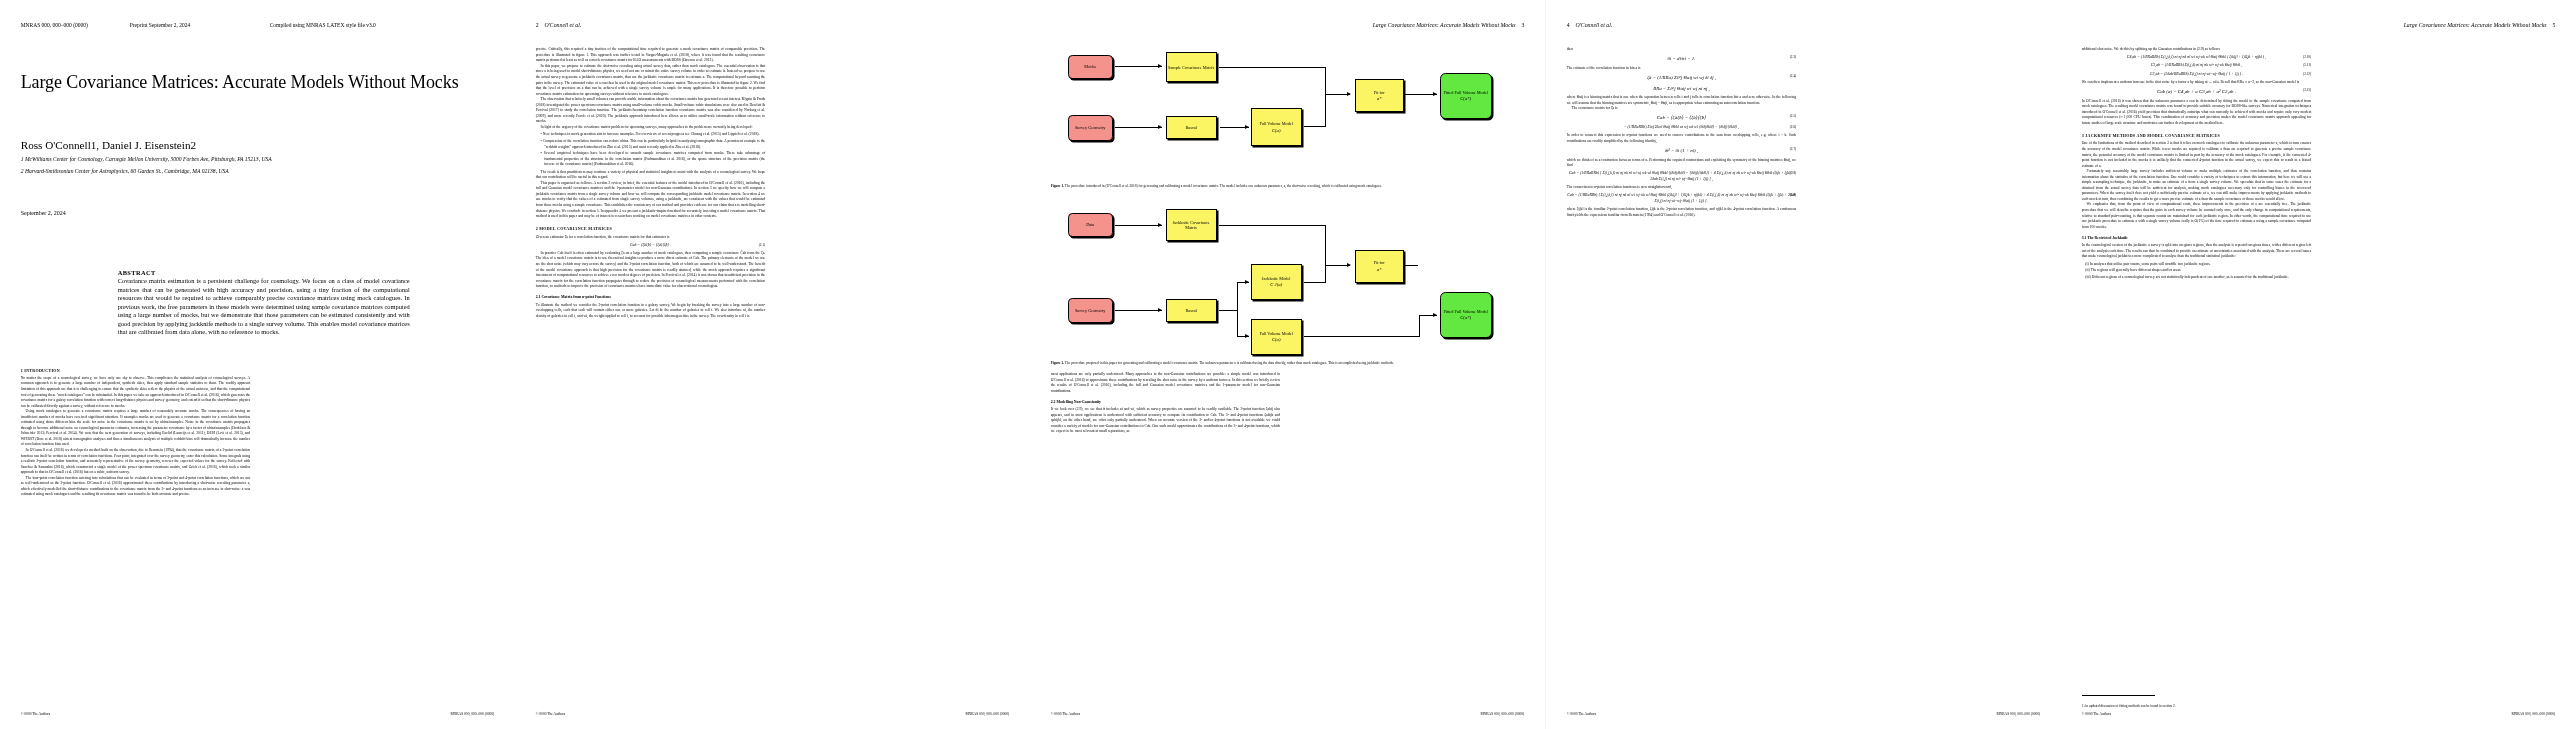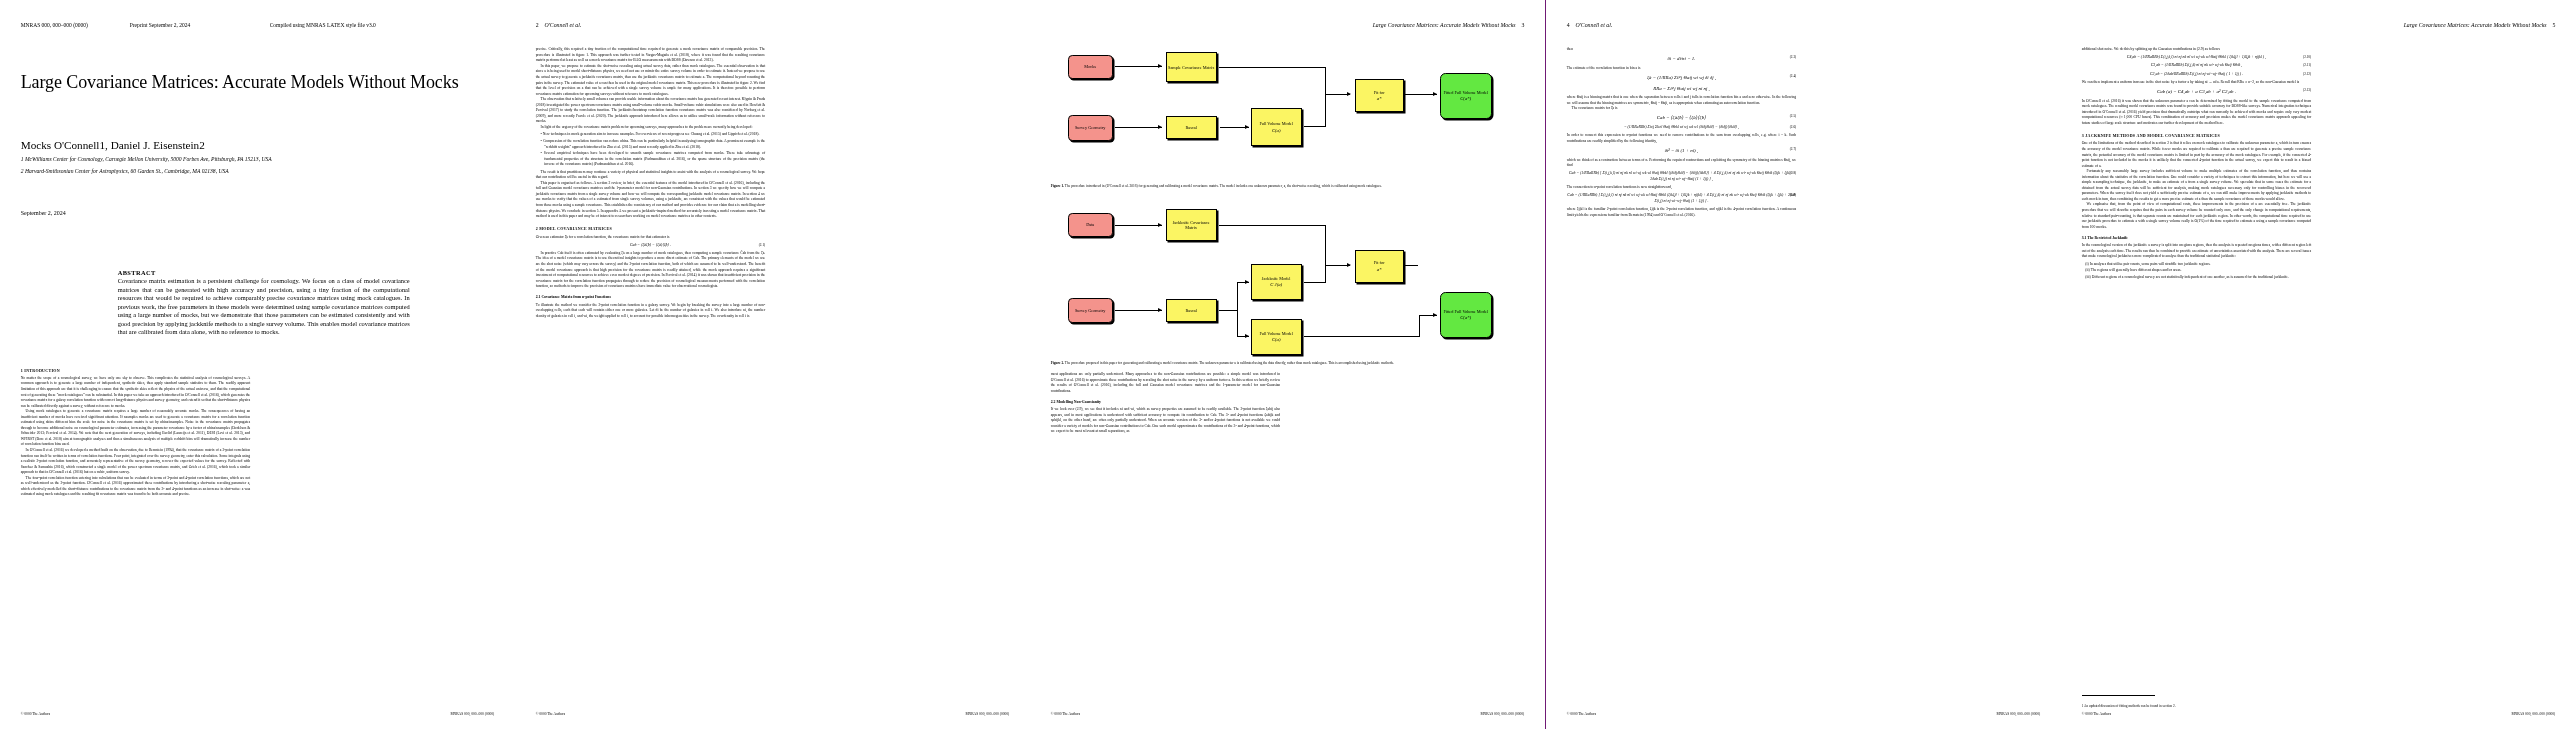--- a/index.html
+++ b/index.html
@@ -6,21 +6,21 @@
   html, body {
     margin: 0; padding: 0;
     width: 2576px; height: 729px;
     background: #ffffff;
     font-family: "Liberation Serif", "DejaVu Serif", serif;
     overflow: hidden;
   }
   .sheet {
     position: relative;
     width: 2576px; height: 729px;
-    background: #701a75;
+    background: #fef9c3;
   }
 
   
   .arxiv-stamp {
     position: absolute;
     left: -214px; top: 453px;
     width: 486px;
     transform: rotate(-90deg);
     transform-origin: center center;
     font-family: "Liberation Serif", serif;
@@ -221,21 +221,21 @@
 
   <div class="page p1">
     <div class="runhead mn-head">
       <span class="mn-a">MNRAS 000, 000–000 (0000)</span>
       <span class="mn-b">Preprint September 2, 2024</span>
       <span class="mn-c">Compiled using MNRAS LATEX style file v3.0</span>
     </div>
 
     <h1 class="paper-title">Large Covariance Matrices: Accurate Models Without Mocks</h1>
 
-    <div class="authors">Mocks O'Connell1, Daniel J. Eisenstein2</div>
+    <div class="authors">Ross O'Connell1, Daniel J. Eisenstein2</div>
     <div class="affil">1 McWilliams Center for Cosmology, Carnegie Mellon University, 5000 Forbes Ave, Pittsburgh, PA 15213, USA</div>
     <div class="affil">2 Harvard-Smithsonian Center for Astrophysics, 60 Garden St., Cambridge, MA 02138, USA</div>
 
     <div class="subdate">September 2, 2024</div>
 
     <div class="abstract-wrap">
       <div class="abstract-head">ABSTRACT</div>
       <div class="abstract-body">Covariance matrix estimation is a persistent challenge for cosmology. We focus on a class of model covariance matrices that can be generated with high accuracy and precision, using a tiny fraction of the computational resources that would be required to achieve comparably precise covariance matrices using mock catalogues. In previous work, the free parameters in these models were determined using sample covariance matrices computed using a large number of mocks, but we demonstrate that those parameters can be estimated consistently and with good precision by applying jackknife methods to a single survey volume. This enables model covariance matrices that are calibrated from data alone, with no reference to mocks.</div>
     </div>
 

